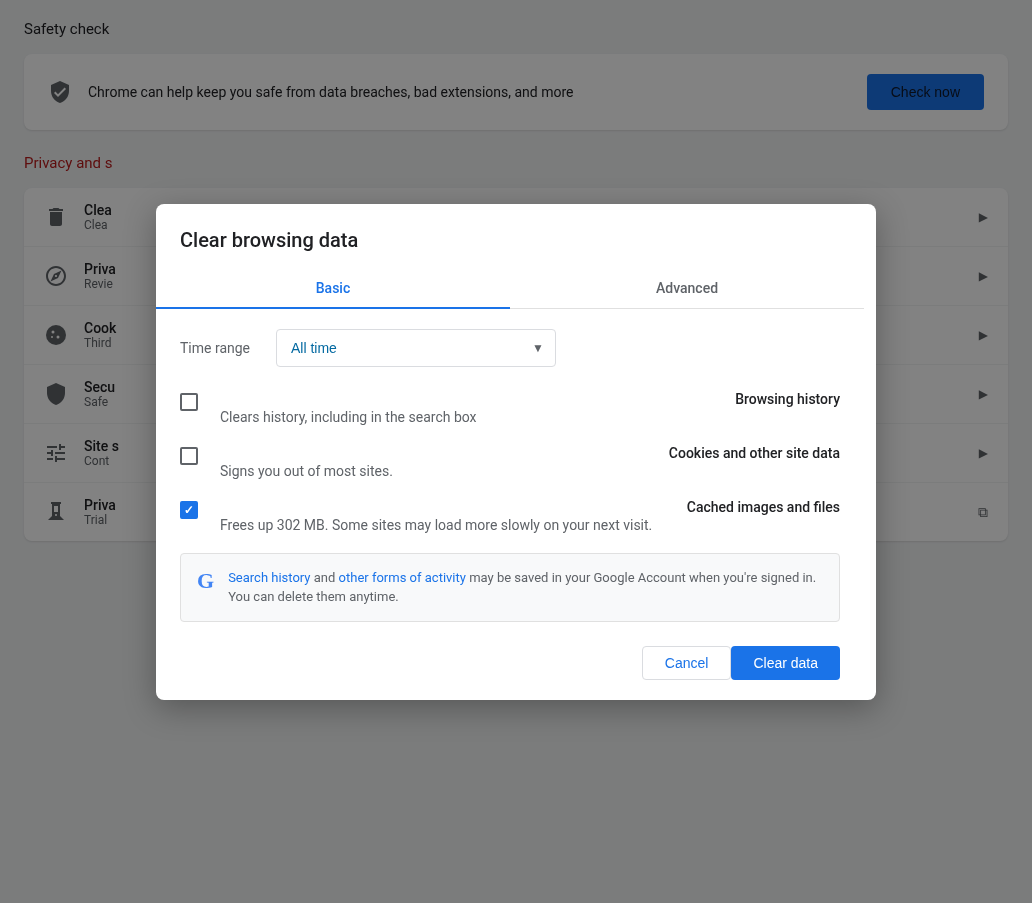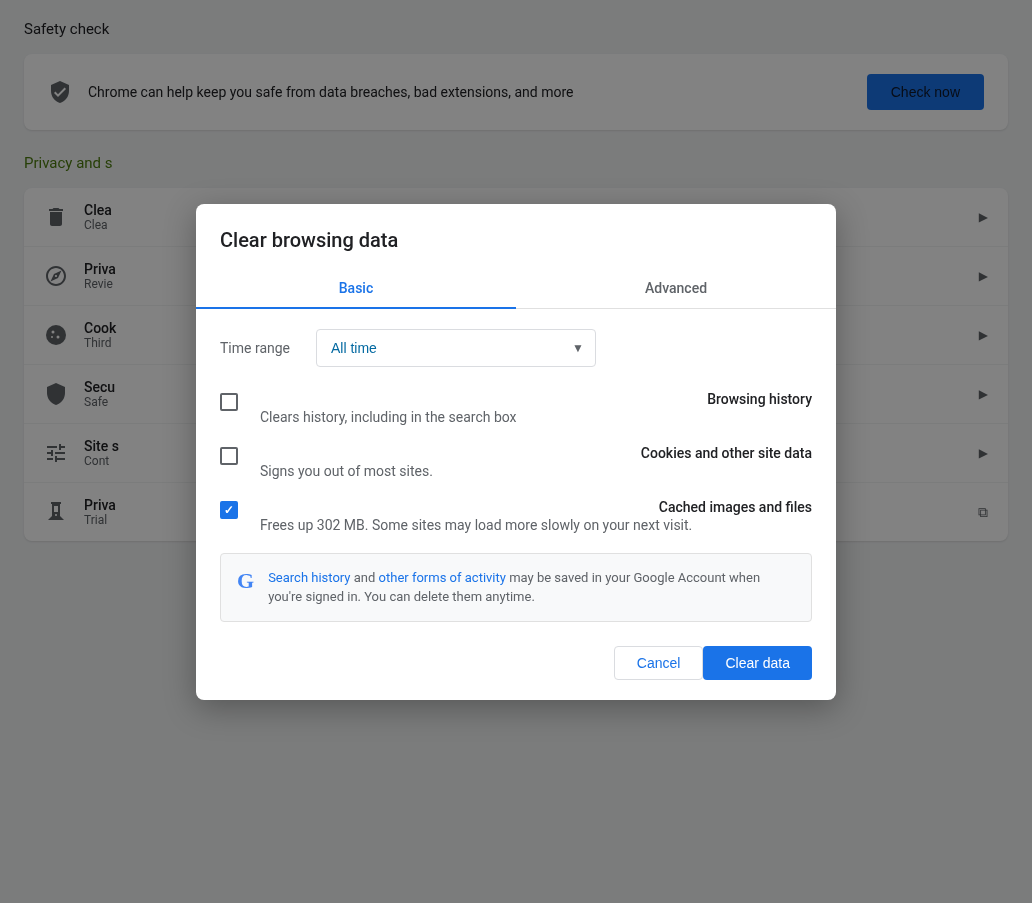--- a/index.html
+++ b/index.html
@@ -58,21 +58,21 @@
       border: none;
       border-radius: 4px;
       padding: 10px 24px;
       font-size: 14px;
       font-weight: 500;
       cursor: pointer;
     }
 
     .bg-section-title {
       font-size: 15px;
-      color: #4d7c0f;
+      color: #b91c1c;
       margin-bottom: 16px;
       font-weight: 400;
     }
 
     .bg-list-card {
       background: #fff;
       border-radius: 8px;
       box-shadow: 0 1px 2px rgba(0,0,0,0.1);
       overflow: hidden;
     }
@@ -117,24 +117,24 @@
       display: flex;
       align-items: center;
       justify-content: center;
       z-index: 100;
     }
 
     
     .dialog {
       background: #fff;
       border-radius: 8px;
-      width: 640px;
+      width: 720px;
       max-width: 90%;
       box-shadow: 0 8px 32px rgba(0,0,0,0.3);
-      padding: 24px 0 20px 0;
+      padding: 24px 12px 20px 0;
     }
 
     .dialog-title {
       font-size: 20px;
       font-weight: 500;
       color: #202124;
       padding: 0 24px 16px 24px;
     }
 
     

